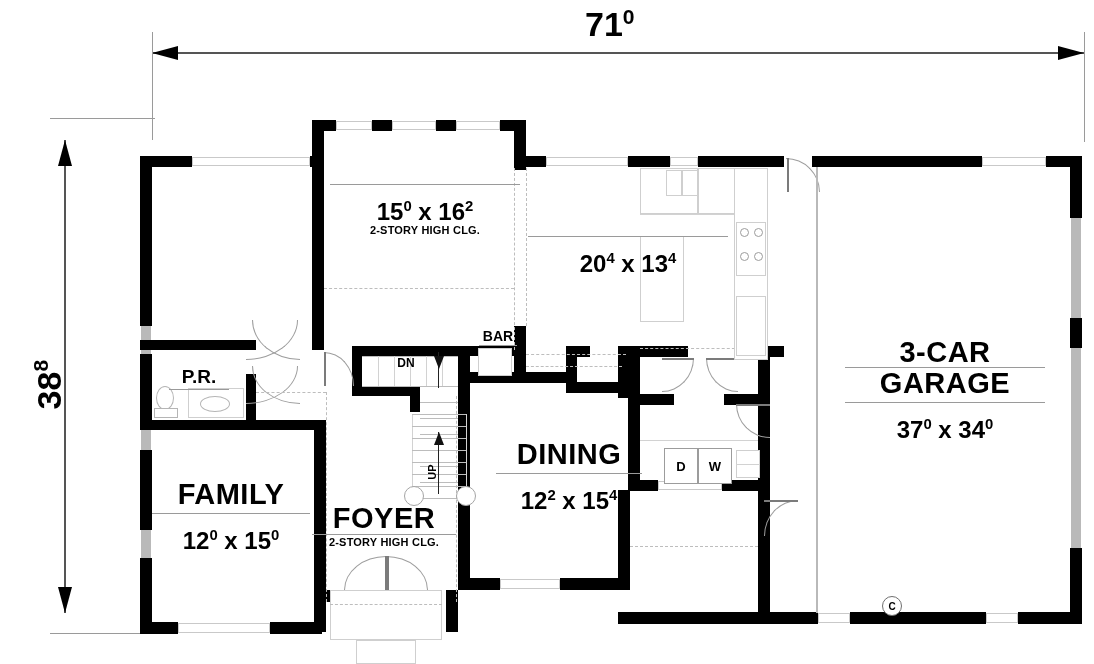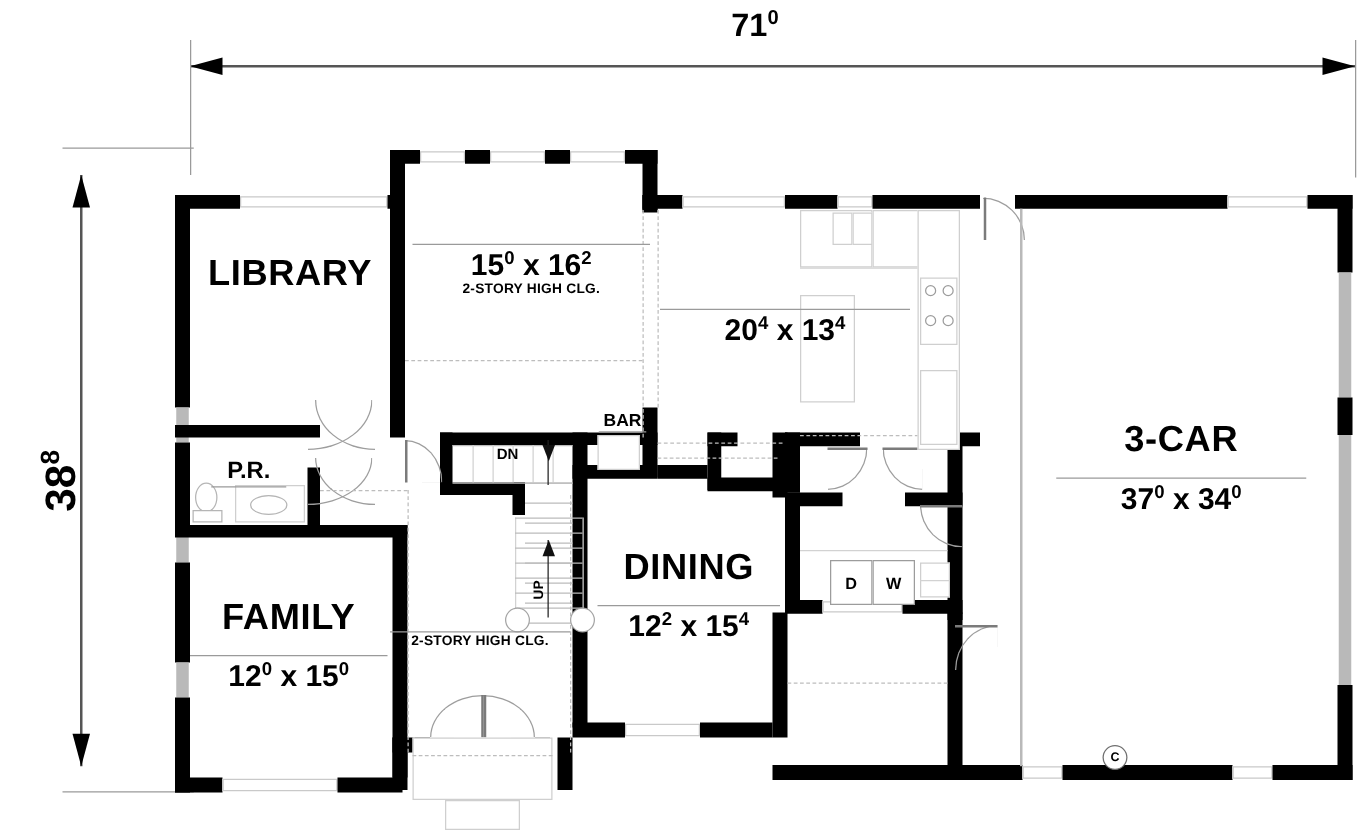--- a/index.html
+++ b/index.html
@@ -35,22 +35,22 @@
   }
   .room-label .rname {
     display: block;
     font-weight: bold;
     letter-spacing: .5px;
   }
   .room-label .rdim {
     display: block;
     font-weight: bold;
     border-top: 1px solid #9a9a9a;
-    padding-top: 4px;
-    margin-top: 15px;
+    padding-top: 14px;
+    margin-top: 4px;
   }
   .room-label .rsub {
     display: block;
     font-weight: bold;
     font-size: 11px;
     letter-spacing: .2px;
     margin-top: 1px;
   }
   sup { font-size: .62em; vertical-align: super; font-weight: bold; }
   .sz-lg .rname { font-size: 29px; }
@@ -142,21 +142,21 @@
     display: flex; align-items: center; justify-content: center;
     font-size: 13px; font-weight: bold; color: #000;
   }
   .burner { position: absolute; border: 1px solid #9c9c9c; border-radius: 50%; background: #fff; }
 </style>
 </head>
 <body>
 
 <div id="page">
 
-  <div class="dimtext" style="left:585px; top:5px; font-size:26px;">
+  <div class="dimtext" style="left:585px; top:5px; font-size:34px;">
     <span>71</span><sup>0</sup>
   </div>
 
   <div class="dimline" style="left:152px; top:52px; width:932px; height:2px;"></div>
   <div class="arrow arr-left" style="left:152px; top:46px;"></div>
   <div class="arrow arr-right" style="left:1058px; top:46px;"></div>
 
   <div class="extline" style="left:152px; top:32px; width:1px; height:108px;"></div>
   <div class="extline" style="left:1084px; top:32px; width:1px; height:110px;"></div>
 
@@ -391,21 +391,20 @@
     <div class="tread" style="left:0; top:84px; width:54px;"></div>
   </div>
   <div class="stair-arrow-line" style="left:438px; top:432px; height:62px;"></div>
   <div class="stair-head head-up" style="left:434px; top:432px;"></div>
   <div class="updn" style="left:424px; top:466px; transform:rotate(-90deg);">UP</div>
 
   <div class="rail-circ" style="left:404px; top:486px; width:20px; height:20px;"></div>
   <div class="rail-circ" style="left:456px; top:486px; width:20px; height:20px;"></div>
 
   <div class="room-label sz-lg" style="left:152px; top:205px; width:160px;">
-    <span class="rname">LIBRARY</span>
   </div>
 
   <div class="room-label sz-lg" style="left:330px; top:180px; width:190px;">
     <span class="rdim">
       <span>15</span><sup>0</sup>
       x
       <span>16</span><sup>2</sup>
     </span>
     <span class="rsub">2-STORY HIGH CLG.</span>
   </div>
@@ -413,46 +412,48 @@
   <div class="room-label sz-lg" style="left:528px; top:232px; width:200px;">
     <span class="rdim">
       <span>20</span><sup>4</sup>
       x
       <span>13</span><sup>4</sup>
     </span>
   </div>
 
   <div class="room-label sz-lg" style="left:845px; top:338px; width:200px;">
     <span class="rname">3-CAR</span>
+    <span class="rname" style="border-top:1px solid #9a9a9a; padding-top:1px;">GARAGE</span>
     <span class="rdim">
       <span>37</span><sup>0</sup>
       x
       <span>34</span><sup>0</sup>
     </span>
   </div>
 
   <div class="room-label sz-lg" style="left:152px; top:480px; width:158px;">
     <span class="rname">FAMILY</span>
     <span class="rdim">
       <span>12</span><sup>0</sup>
       x
       <span>15</span><sup>0</sup>
     </span>
   </div>
 
-  <div class="room-label sz-lg" style="left:478px; top:440px; width:146px;">
+  <div class="room-label sz-lg" style="left:496px; top:440px; width:146px;">
     <span class="rname">DINING</span>
     <span class="rdim">
       <span>12</span><sup>2</sup>
       x
       <span>15</span><sup>4</sup>
     </span>
   </div>
 
   <div class="room-label sz-lg" style="left:312px; top:504px; width:144px;">
+    <span class="rname">FOYER</span>
     <span class="rsub" style="border-top:1px solid #9a9a9a; padding-top:2px;">2-STORY HIGH CLG.</span>
   </div>
 
   <div class="small-label" style="left:166px; top:366px; width:66px; font-size:19px;">
     <span>P.R.</span>
     <div style="border-top:1px solid #9a9a9a; width:60px; margin:1px auto 0;"></div>
   </div>
 
 
   <div class="small-label" style="left:476px; top:328px; width:44px; font-size:14px;">

